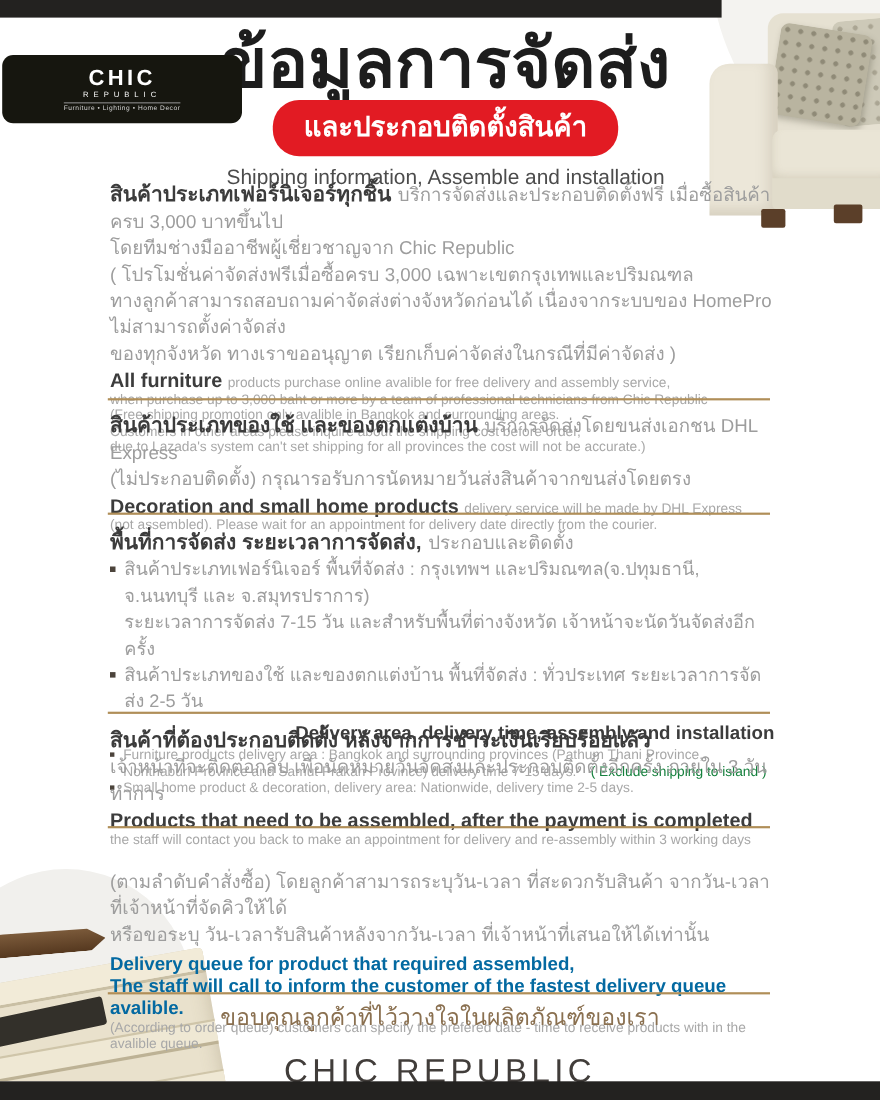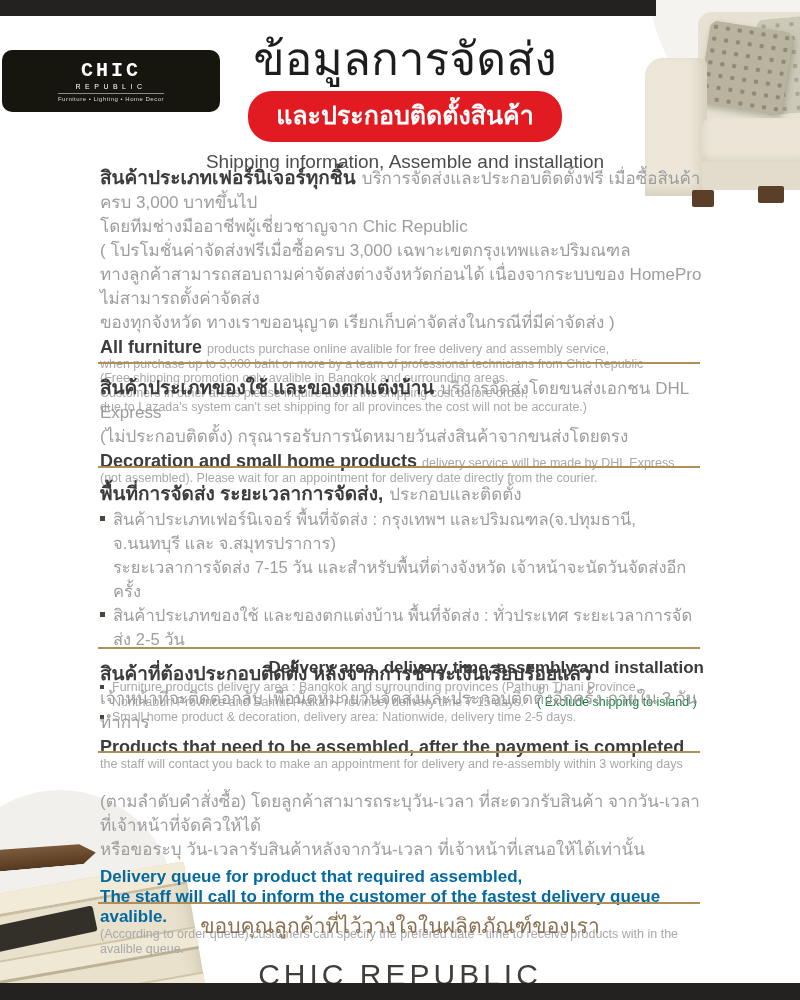--- a/index.html
+++ b/index.html
@@ -6,34 +6,34 @@
   .page{position:relative;width:800px;height:1000px;background:#ffffff;overflow:hidden;
         font-family:"Liberation Sans","DejaVu Sans",sans-serif;margin:0 auto;}
   
   .top-bar{position:absolute;left:0;top:0;width:656px;height:16px;background:#232220;z-index:4;}
   .bottom-bar{position:absolute;left:0;top:983px;width:800px;height:17px;background:#232220;z-index:8;}
 
   
   .logo-box{position:absolute;left:2px;top:50px;width:218px;height:62px;background:#16160f;
             border-radius:10px;display:flex;align-items:center;justify-content:center;gap:13px;z-index:5;}
   .chic-logo{text-align:center;color:#fff;line-height:1;}
-  .chic-name{font-size:20px;font-weight:bold;letter-spacing:3px;font-family:Liberation Mono, monospace;}
+  .chic-name{font-size:20px;font-weight:bold;letter-spacing:3px;}
   .chic-sub{font-size:7px;letter-spacing:4.5px;margin-top:2px;}
   .chic-tag{font-size:6px;color:#d8d8d8;border-top:1px solid #8b8b8b;margin-top:3px;padding-top:2px;letter-spacing:.5px;}
   .ashley-logo{display:flex;align-items:center;gap:4px;}
   .ashley-house{width:25px;height:25px;background:#f68b1f;position:relative;
                 clip-path:polygon(50% 0,100% 36%,100% 100%,0 100%,0 36%);}
   .ashley-house::after{content:"";position:absolute;left:5px;top:6px;right:5px;bottom:4px;background:#16160f;
                 clip-path:polygon(50% 0,100% 36%,100% 100%,0 100%,0 36%);}
   .ashley-name{font-family:"Liberation Serif","DejaVu Serif",serif;font-weight:bold;color:#fff;font-size:23px;line-height:20px;}
   .ashley-sub{font-size:6px;color:#f68b1f;letter-spacing:.6px;margin-top:1px;}
 
   
   .header-center{position:absolute;left:150px;top:28px;width:510px;text-align:center;z-index:3;}
-  .main-title{font-size:46px;font-weight:normal;color:#1d1d1d;line-height:62px;}
+  .main-title{font-size:62px;font-weight:bold;color:#1d1d1d;line-height:62px;}
   .badge{display:inline-block;background:#e21b23;color:#ffffff;font-size:25px;font-weight:bold;
          border-radius:24px;padding:4px 28px 7px 28px;margin-top:1px;}
   .subtitle{font-size:19px;color:#4c4c4c;margin-top:9px;}
 
   
   .sec{position:absolute;left:100px;width:604px;z-index:3;}
   .s1{top:166px;}.s2{top:376px;}.s3{top:482px;}.s4{662px;top:662px;}.s5{top:766px;}
   .th-p{font-size:17px;line-height:24px;color:#9d9d9d;}
   .th-lead{font-size:19px;color:#3c3c3c;font-weight:bold;margin-right:6px;}
   .en-p{font-size:12.5px;line-height:14.5px;color:#a8a8a8;margin-top:5px;}

